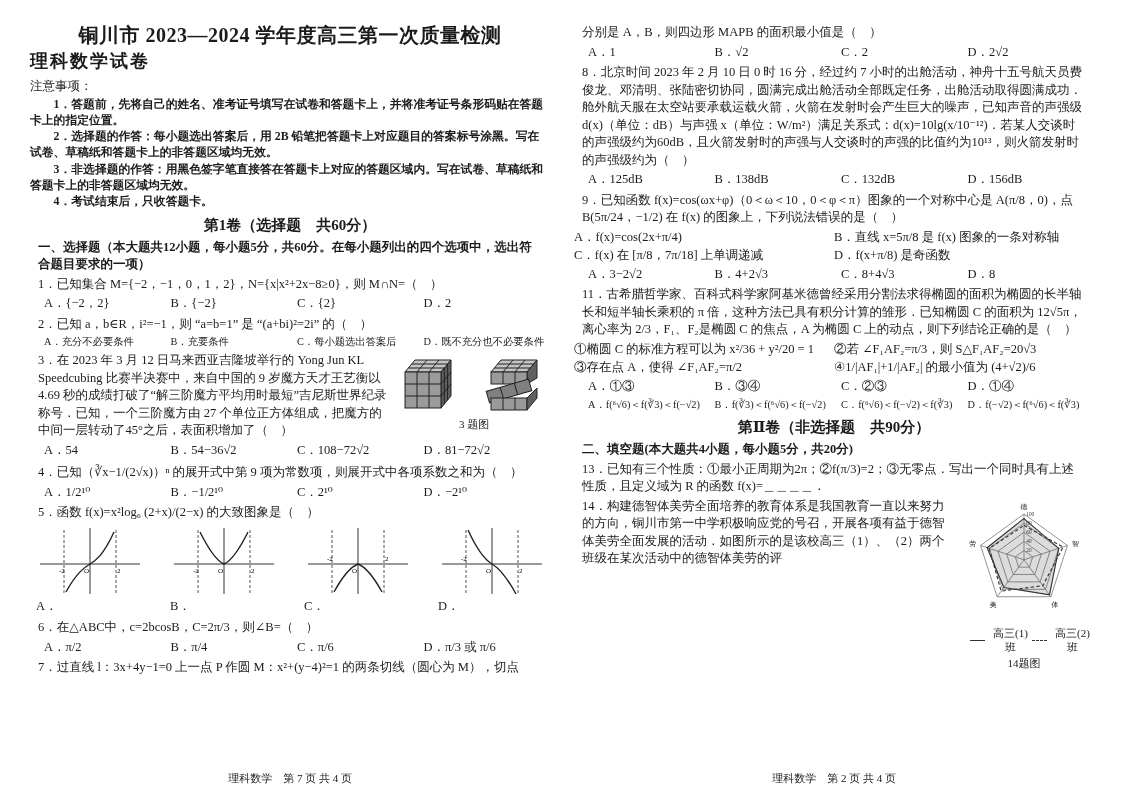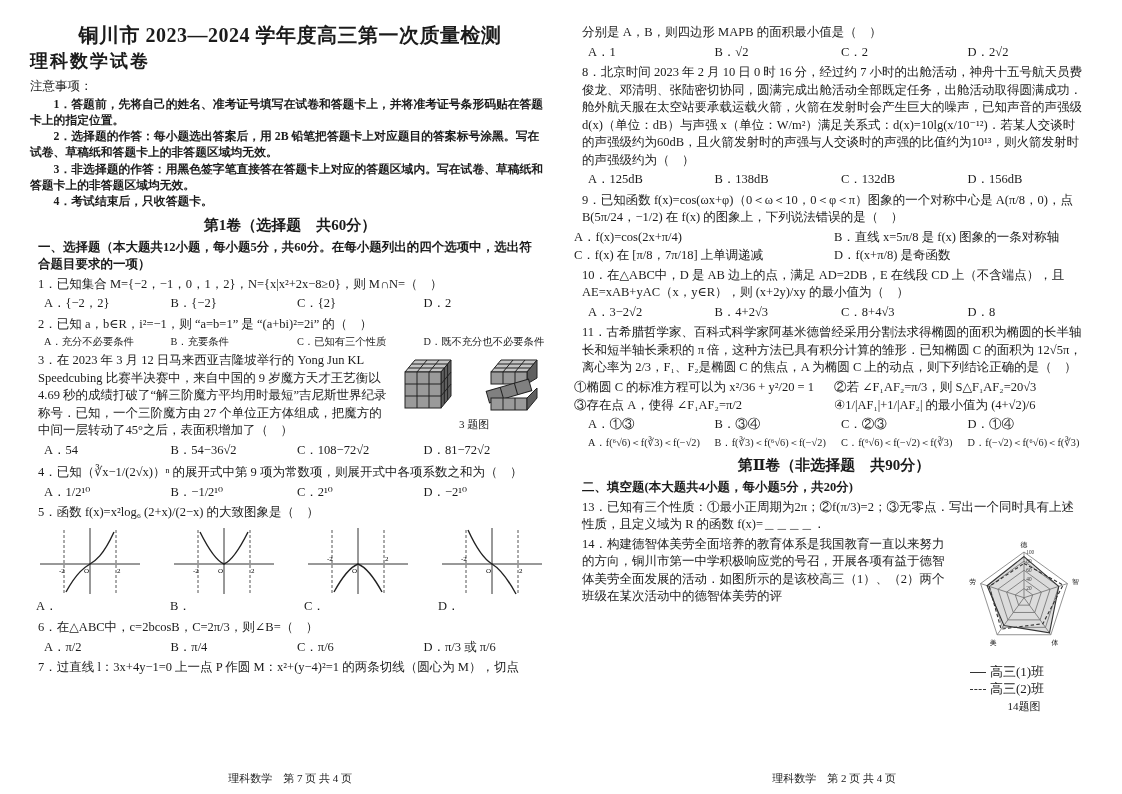--- a/index.html
+++ b/index.html
@@ -24,21 +24,21 @@
   .opts span{flex:1;}
   .opts2{display:flex;margin:1px 0;}
   .opts2 span{flex:1;}
   .small{font-size:10.3px;}
   .fig3{float:right;width:152px;margin:2px 0 2px 8px;text-align:center;}
   .caption{font-size:11px;margin-top:1px;text-align:center;}
   .graphs{display:flex;justify-content:space-between;margin:2px 0 4px 2px;}
   .graph{text-align:center;}
   .graph .glabel{display:block;text-align:left;margin-left:4px;}
   .fig14{float:right;width:140px;margin:0 0 2px 6px;text-align:center;}
-  .legend{display:flex;flex-direction:column;align-items:flex-start;font-size:13px;margin-left:16px;line-height:1.3;}
+  .legend{display:flex;align-items:flex-start;font-size:11px;margin-left:16px;line-height:1.3;}
   .legend-row{display:flex;align-items:center;gap:4px;}
   .sample{display:inline-block;width:16px;border-top:1.6px solid #333;}
   .sample.dashed{border-top-style:dashed;}
   svg{display:block;margin:0 auto;}
   .clear{clear:both;}
 </style>
 </head>
 <body>
 
 <div class="sheet">
@@ -64,21 +64,21 @@
         <span>A．{−2，2}</span>
         <span>B．{−2}</span>
         <span>C．{2}</span>
         <span>D．2</span>
       </div>
 
       <p class="q">2．已知 a，b∈R，i²=−1，则 “a=b=1” 是 “(a+bi)²=2i” 的（　）</p>
       <div class="opts small">
         <span>A．充分不必要条件</span>
         <span>B．充要条件</span>
-        <span>C．已知有三个性质</span>
+        <span>C．每小题选出答案后</span>
         <span>D．既不充分也不必要条件</span>
       </div>
 
       <div>
         <div class="fig3">
           <svg width="152" height="62" viewBox="0 0 150 62">
 
             <g stroke="#222" stroke-width="1">
               <polygon points="6,18 16,6 52,6 42,18" fill="#c4c4c4"></polygon>
               <polygon points="42,18 52,6 52,42 42,54" fill="#5f5f5f"></polygon>
@@ -232,21 +232,20 @@
       <p class="q">9．已知函数 f(x)=cos(ωx+φ)（0＜ω＜10，0＜φ＜π）图象的一个对称中心是 A(π/8，0)，点 B(5π/24，−1/2) 在 f(x) 的图象上，下列说法错误的是（　）</p>
       <div class="opts2">
         <span>A．f(x)=cos(2x+π/4)</span>
         <span>B．直线 x=5π/8 是 f(x) 图象的一条对称轴</span>
       </div>
       <div class="opts2">
         <span>C．f(x) 在 [π/8，7π/18] 上单调递减</span>
         <span>D．f(x+π/8) 是奇函数</span>
       </div>
 
-      <p class="q">10．在△ABC中，D 是 AB 边上的点，满足 AD=2DB，E 在线段 CD 上（不含端点），且 AE=xAB+yAC（x，y∈R），则 (x+2y)/xy 的最小值为（　）</p>
       <div class="opts">
         <span>A．3−2√2</span>
         <span>B．4+2√3</span>
         <span>C．8+4√3</span>
         <span>D．8</span>
       </div>
 
       <p class="q">11．古希腊哲学家、百科式科学家阿基米德曾经采用分割法求得椭圆的面积为椭圆的长半轴长和短半轴长乘积的 π 倍，这种方法已具有积分计算的雏形．已知椭圆 C 的面积为 12√5π，离心率为 2/3，F₁、F₂是椭圆 C 的焦点，A 为椭圆 C 上的动点，则下列结论正确的是（　）</p>
       <div class="opts2">
         <span>①椭圆 C 的标准方程可以为 x²/36 + y²/20 = 1</span>

